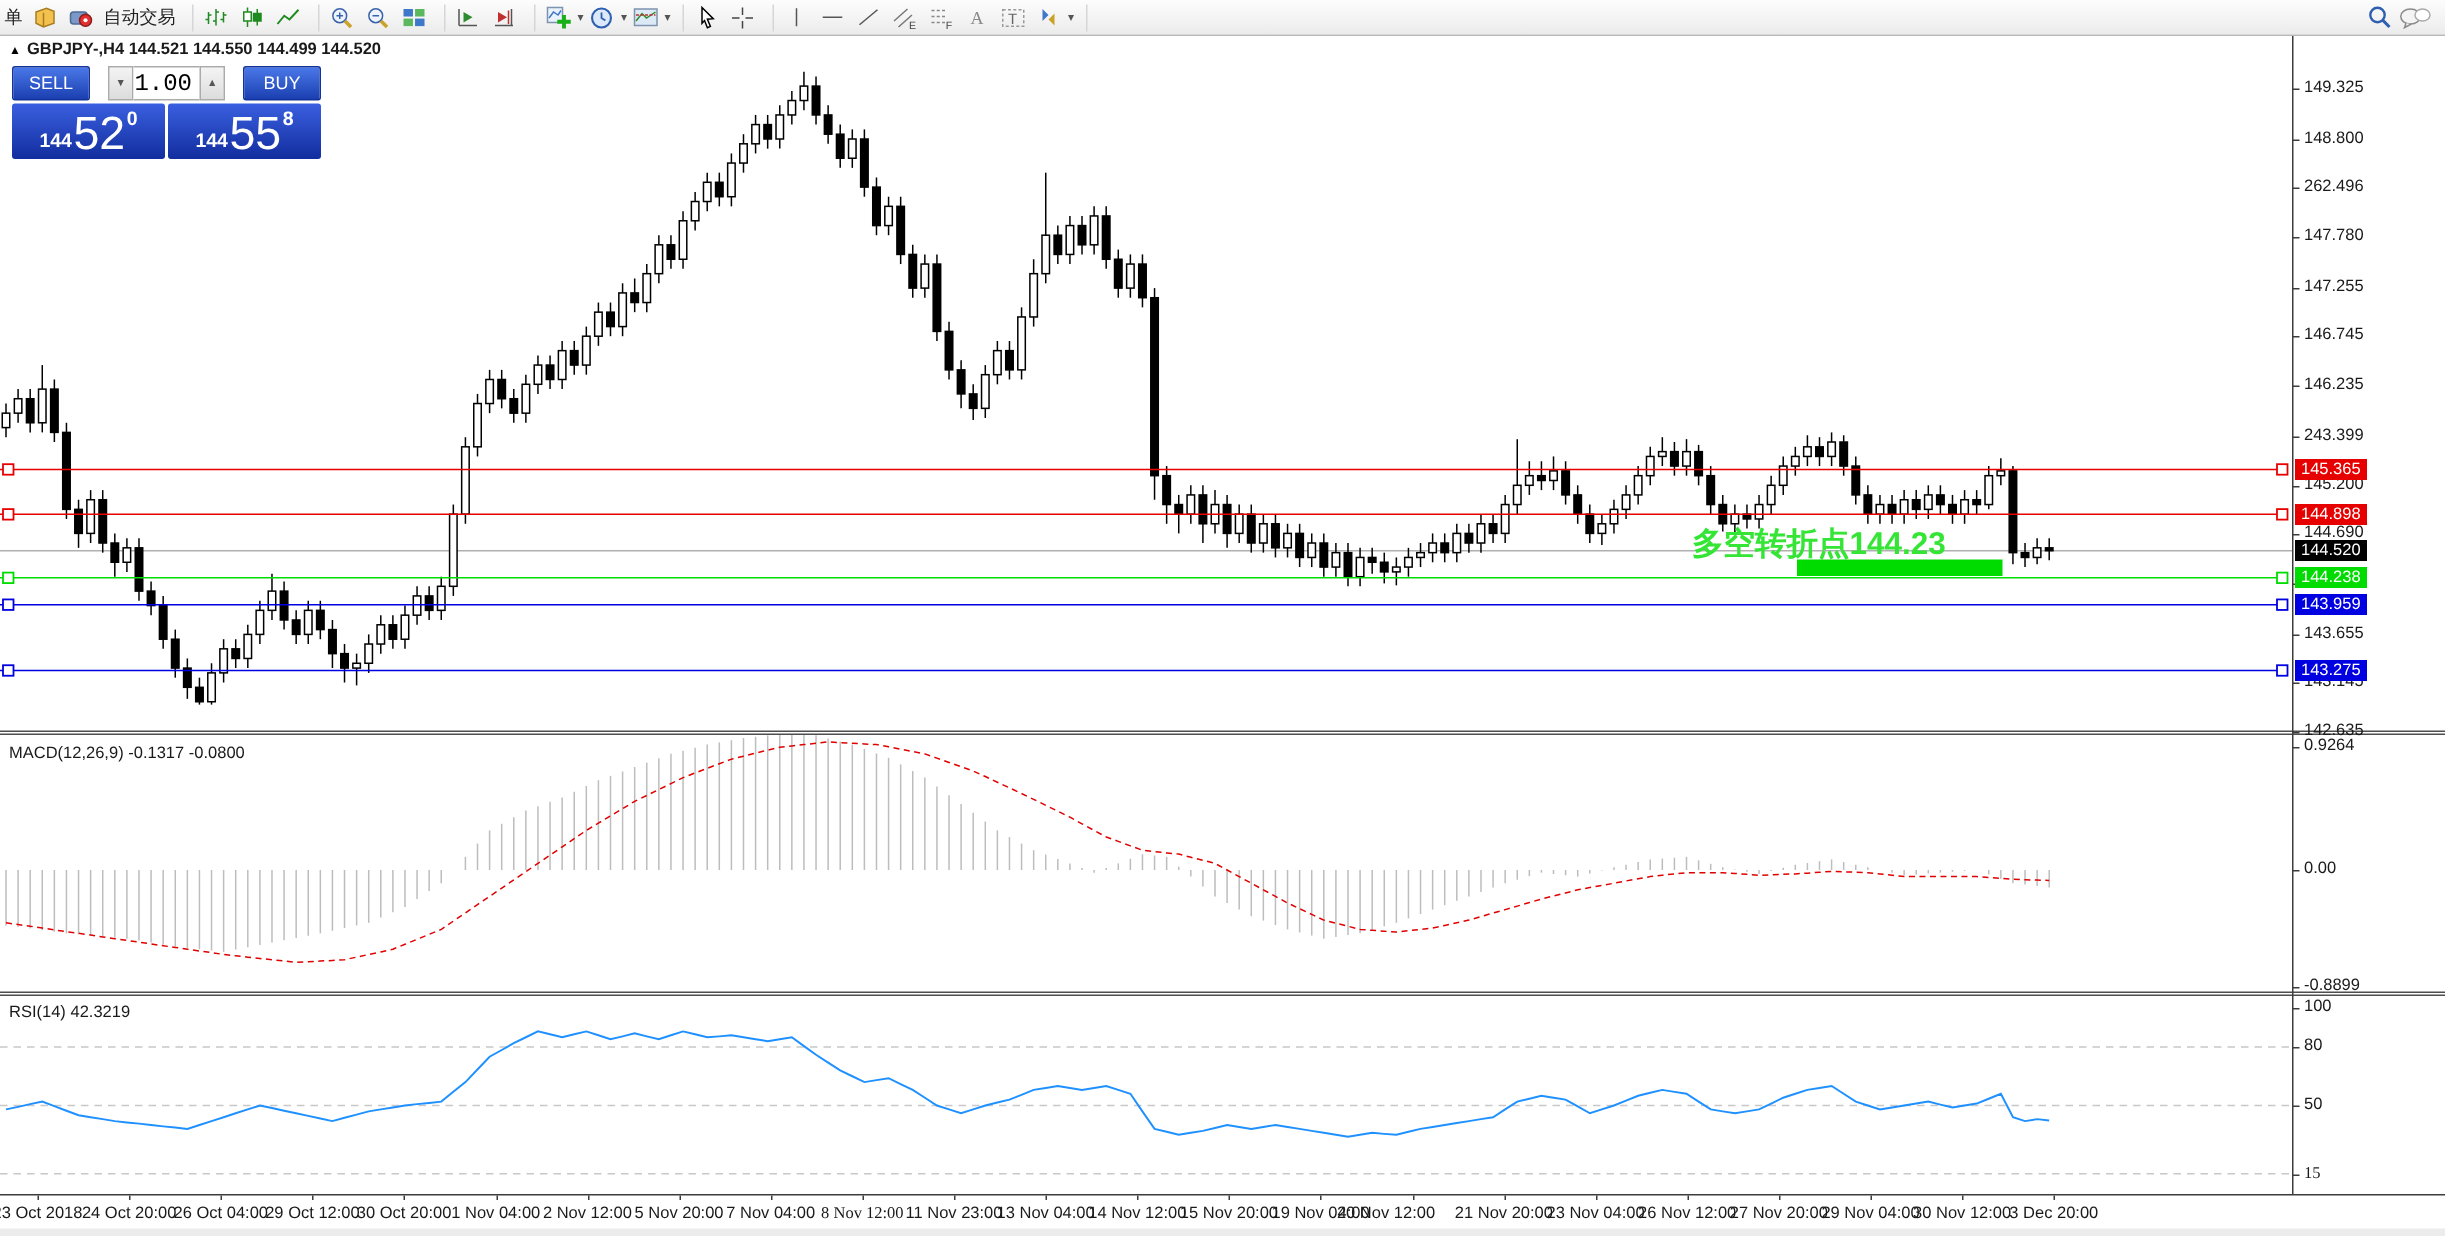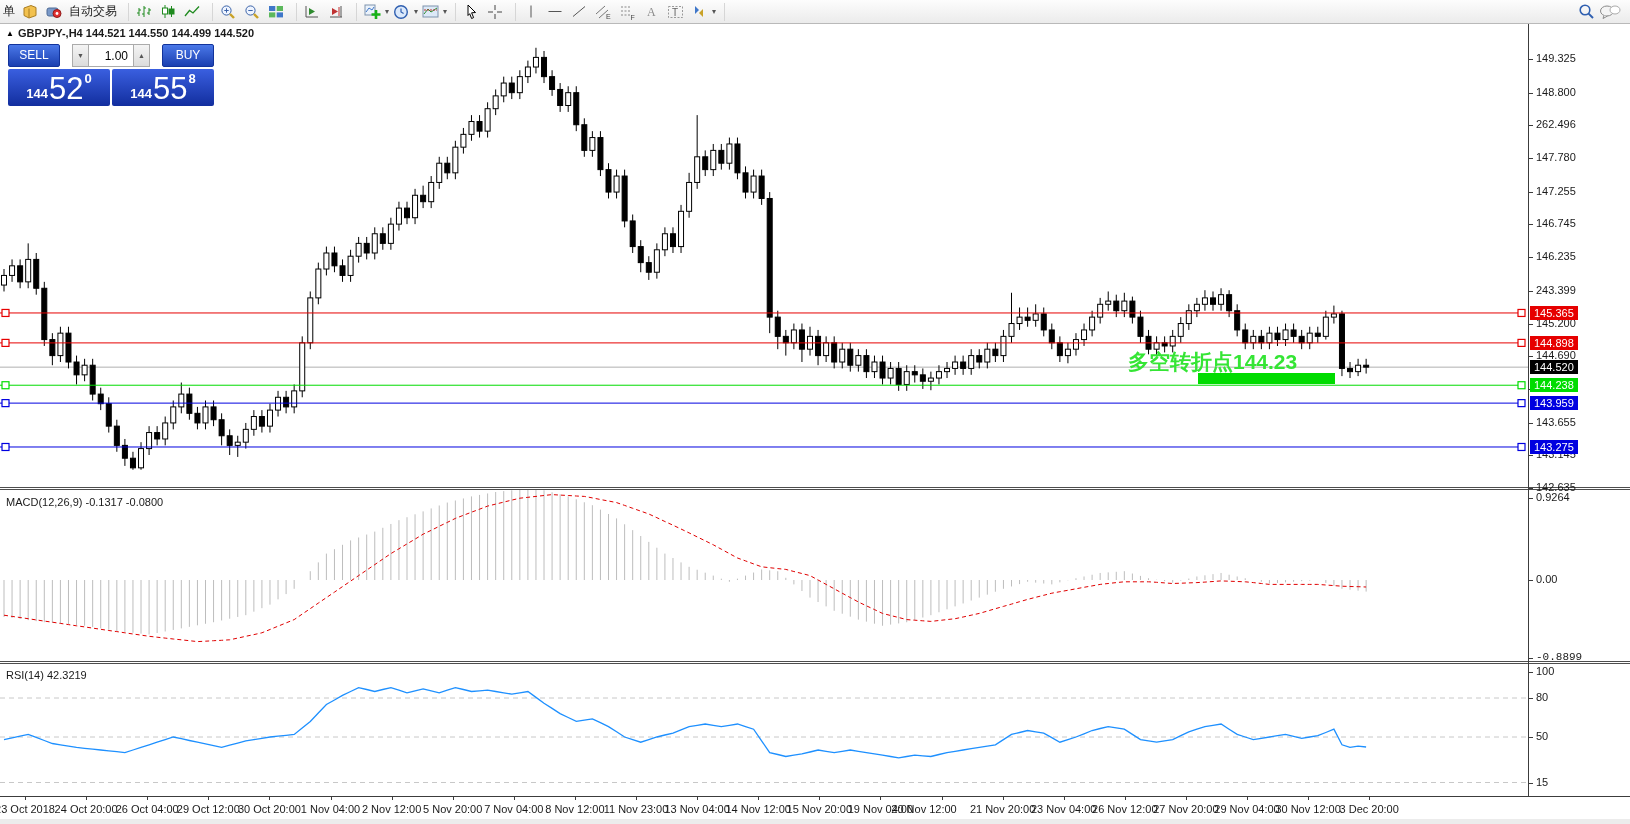--- a/index.html
+++ b/index.html
@@ -30,21 +30,21 @@
 
   
   #ocp { left:8px; top:44px; width:206px; z-index:4; }
   #ocp .row1 { display:flex; height:23px; gap:12px; }
   .trade-btn { width:62px; height:23px; color:#fff; font-size:12px; text-align:center; line-height:21px;
                background:linear-gradient(#4a78e8,#1b3fb0); border:1px solid #12339b; border-radius:2px; }
   .vol-group { display:flex; height:23px; }
   .spin { width:17px; background:linear-gradient(#f4f4f4,#dcdcdc); border:1px solid #ababab;
           font-size:7px; color:#555; display:flex; align-items:center; justify-content:center; }
   #vol-input { width:44px; border:1px solid #ababab; border-left:none; border-right:none;
-               font-size:12px; text-align:right; padding-right:5px; font-family:Liberation Sans, sans-serif; }
+               font-size:16px; text-align:right; padding-right:5px; font-family:Liberation Mono, monospace; }
   #ocp .row2 { display:flex; gap:2px; margin-top:2px; }
   .px-box { width:102px; height:37px; background:linear-gradient(#3a5fe0,#122e9e); border-radius:2px;
             color:#fff; display:flex; align-items:flex-end; justify-content:center; padding-bottom:2px; }
   .px-small { font-size:13px; font-weight:bold; margin-bottom:3px; }
   .px-big { font-size:31px; line-height:30px; margin:0 1px; }
   .px-sup { font-size:13px; font-weight:bold; align-self:flex-start; margin-top:2px; }
 
   
   .ind-label { font-size:11px; color:#1a1a1a; white-space:nowrap; }
 
@@ -858,29 +858,29 @@
       <div class="axis-label" style="top: 415.617px;">143.655</div>
       <div class="axis-tick" style="top: 422.617px;"></div>
       <div class="axis-label" style="top: 448.323px;">143.145</div>
       <div class="axis-tick" style="top: 455.323px;"></div>
       <div class="axis-label" style="top: 481.03px;">142.635</div>
       <div class="axis-tick" style="top: 488.03px;"></div>
       <div class="axis-label" style="top: 491.477px;">0.9264</div>
       <div class="axis-tick" style="top: 498.477px;"></div>
       <div class="axis-label" style="top: 573px;">0.00</div>
       <div class="axis-tick" style="top: 580px;"></div>
-      <div class="axis-label" style="top: 651.311px; font-family: Liberation Mono, monospace;">-0.8899</div>
+      <div class="axis-label" style="top: 651.311px;">-0.8899</div>
       <div class="axis-tick" style="top: 658.311px;"></div>
       <div class="axis-label" style="top: 665px;">100</div>
       <div class="axis-tick" style="top: 672px;"></div>
       <div class="axis-label" style="top: 691px;">80</div>
       <div class="axis-tick" style="top: 698px;"></div>
       <div class="axis-label" style="top: 730px;">50</div>
       <div class="axis-tick" style="top: 737px;"></div>
-      <div class="axis-label" style="top: 775.5px;">15</div>
+      <div class="axis-label" style="top: 775.5px; font-family: Liberation Serif, serif;">15</div>
       <div class="axis-tick" style="top: 782.5px;"></div>
     </div>
   <div id="time-axis">
       <div class="time-label" style="left: 25px;">23 Oct 2018</div>
       <div class="time-tick" style="left: 25px;"></div>
       <div class="time-label" style="left: 86.1px;">24 Oct 20:00</div>
       <div class="time-tick" style="left: 86.1px;"></div>
       <div class="time-label" style="left: 147.2px;">26 Oct 04:00</div>
       <div class="time-tick" style="left: 147.2px;"></div>
       <div class="time-label" style="left: 208.3px;">29 Oct 12:00</div>
@@ -888,21 +888,21 @@
       <div class="time-label" style="left: 269.4px;">30 Oct 20:00</div>
       <div class="time-tick" style="left: 269.4px;"></div>
       <div class="time-label" style="left: 330.5px;">1 Nov 04:00</div>
       <div class="time-tick" style="left: 330.5px;"></div>
       <div class="time-label" style="left: 391.6px;">2 Nov 12:00</div>
       <div class="time-tick" style="left: 391.6px;"></div>
       <div class="time-label" style="left: 452.7px;">5 Nov 20:00</div>
       <div class="time-tick" style="left: 452.7px;"></div>
       <div class="time-label" style="left: 513.8px;">7 Nov 04:00</div>
       <div class="time-tick" style="left: 513.8px;"></div>
-      <div class="time-label" style="left: 574.9px;">8 Nov 12:00</div>
+      <div class="time-label" style="left: 574.9px; font-family: Liberation Serif, serif;">8 Nov 12:00</div>
       <div class="time-tick" style="left: 574.9px;"></div>
       <div class="time-label" style="left: 636px;">11 Nov 23:00</div>
       <div class="time-tick" style="left: 636px;"></div>
       <div class="time-label" style="left: 697.1px;">13 Nov 04:00</div>
       <div class="time-tick" style="left: 697.1px;"></div>
       <div class="time-label" style="left: 758.2px;">14 Nov 12:00</div>
       <div class="time-tick" style="left: 758.2px;"></div>
       <div class="time-label" style="left: 819.3px;">15 Nov 20:00</div>
       <div class="time-tick" style="left: 819.3px;"></div>
       <div class="time-label" style="left: 880.4px;">19 Nov 04:00</div>

